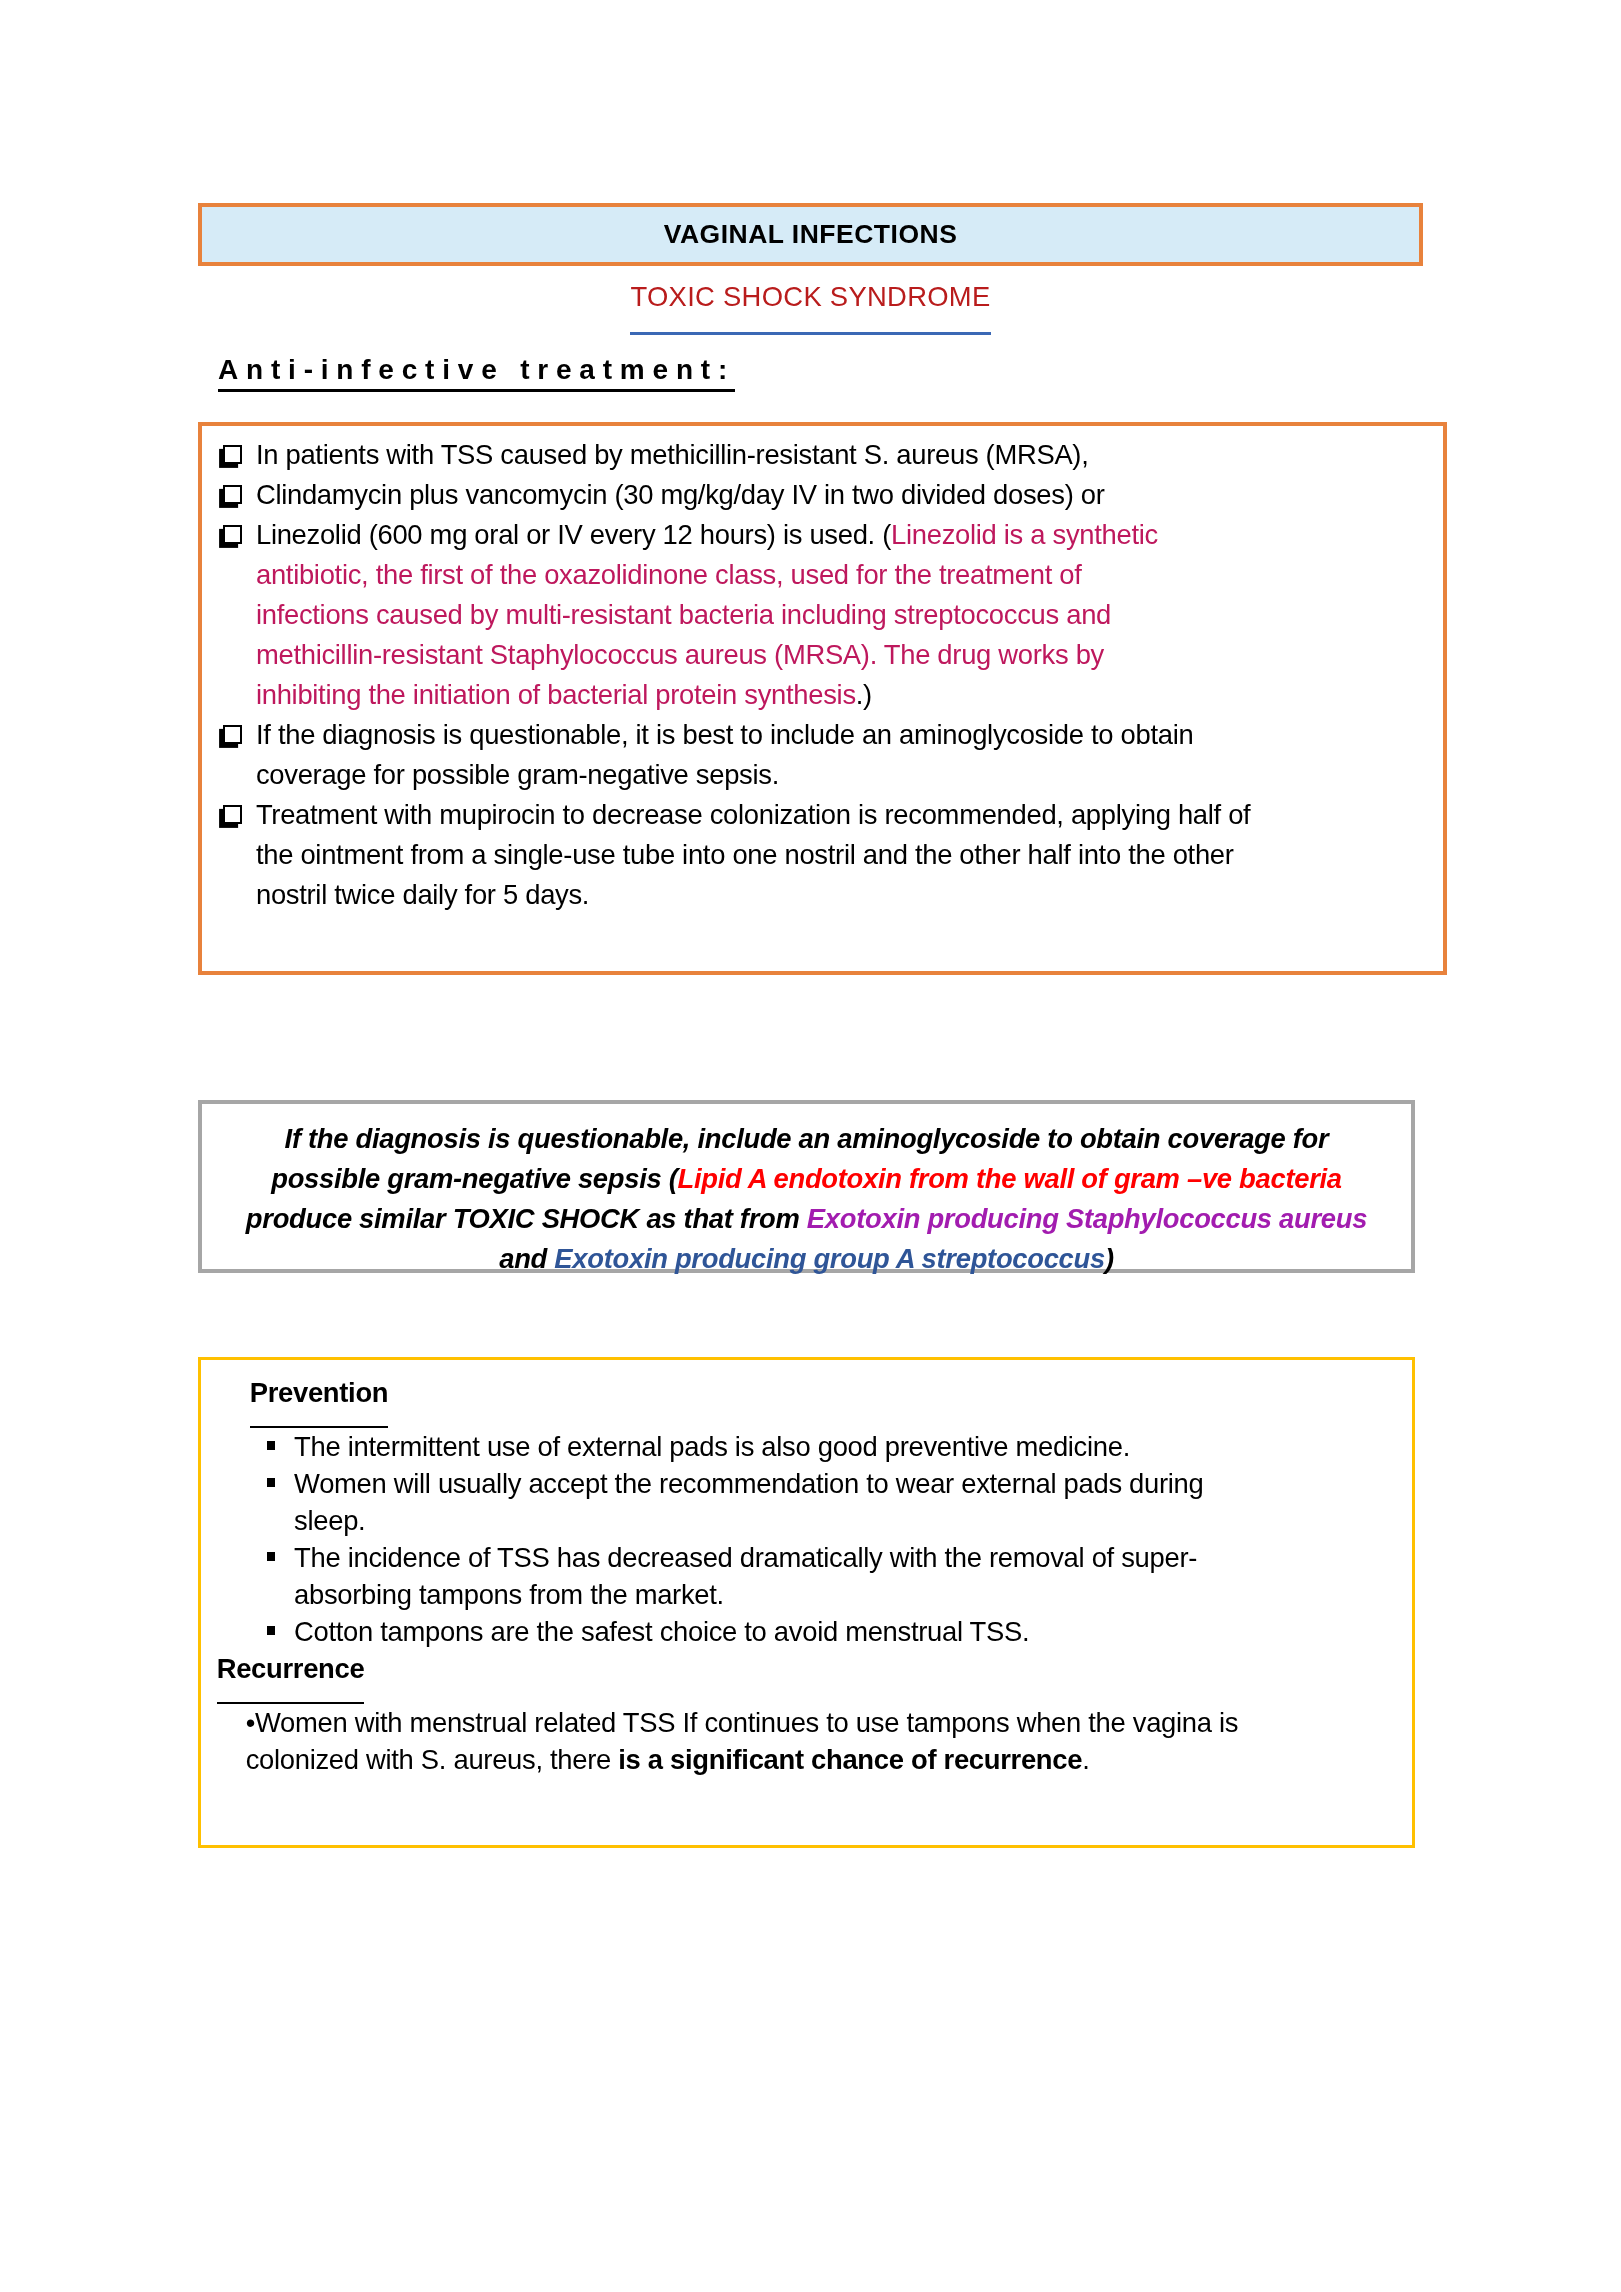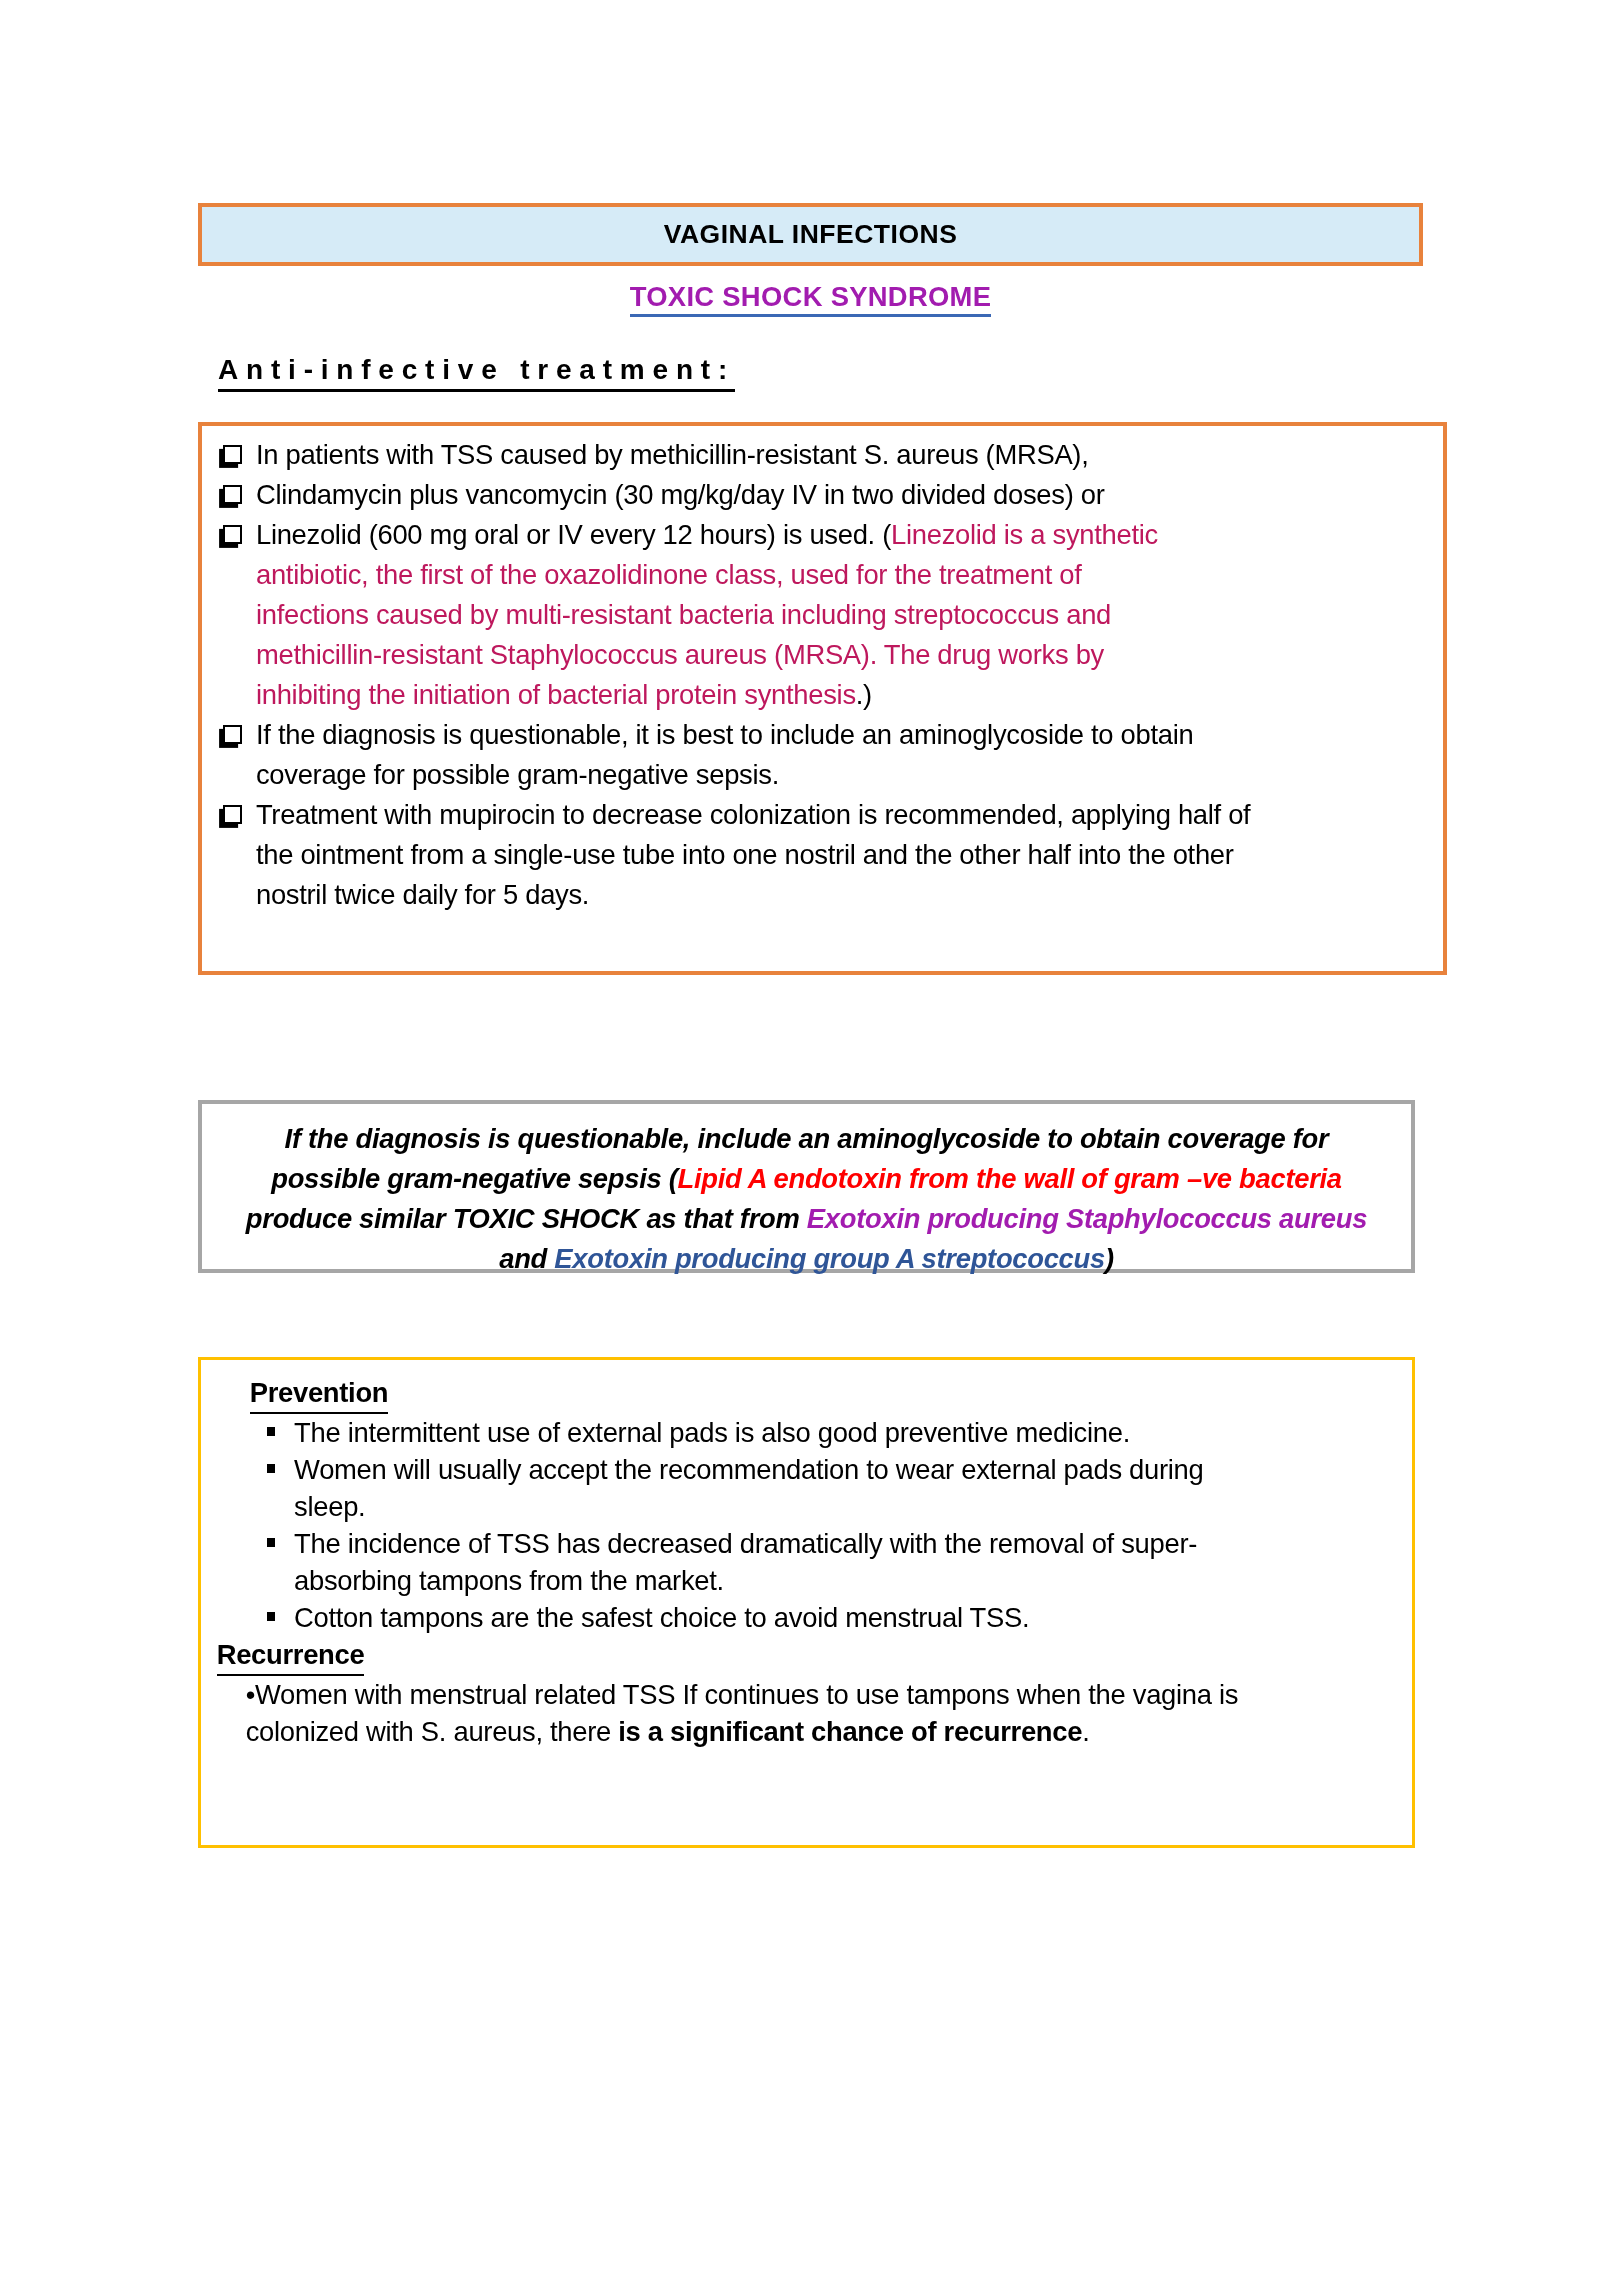--- a/index.html
+++ b/index.html
@@ -14,22 +14,22 @@
   .pre{white-space:pre-line;}
   
   .header-box{
     position:absolute;left:198px;top:203px;width:1217px;height:55px;
     background:#D6EBF7;border:4.9px solid #E8823C;
     display:flex;align-items:center;justify-content:center;
   }
   .header-title{font-size:26.5px;font-weight:bold;letter-spacing:0.5px;}
   .subtitle-wrap{position:absolute;left:0;top:281px;width:100%;text-align:center;}
   .subtitle{
-    display:inline-block;font-size:27.4px;font-weight:bold;color:#a21caf;
-    border-bottom:3.9px solid #3B68B5;padding-bottom:1px;letter-spacing:0.3px;
+    display:inline-block;font-size:27.4px;font-weight:normal;color:#b91c1c;
+    border-bottom:3.9px solid #3B68B5;padding-bottom:19px;letter-spacing:0.3px;
   }
   .treat-heading-wrap{position:absolute;left:218px;top:354px;}
   .treat-heading{
     display:inline-block;font-size:28px;font-weight:bold;letter-spacing:7.8px;
     border-bottom:3.9px solid #000;padding-bottom:2.9px;
   }
   
   .box1{
     position:absolute;left:198px;top:422px;width:1217px;height:536px;
     border:4.9px solid #E8823C;background:#fff;
@@ -61,21 +61,21 @@
   
   .box3{
     position:absolute;left:198px;top:1357px;width:1217px;height:491px;
     border:3.9px solid #FFC000;background:#fff;
     padding:13.7px 19.6px 0 15.7px;box-sizing:border-box;
     font-size:27.4px;line-height:37px;letter-spacing:-0.3px;
   }
   .prev-heading-wrap{margin-left:33px;}
   .sub-heading{
     display:inline-block;font-weight:bold;
-    border-bottom:2.9px solid #000;padding-bottom:1px;
+    border-bottom:2.9px solid #000;padding-bottom:15px;
   }
   .sq-row{display:flex;align-items:flex-start;}
   .sq{flex:none;width:8.8px;height:8.8px;background:#000;margin:13.7px 18.6px 0 50px;}
   .sq-text{flex:1;}
   .rec-para{margin-left:29px;}
   
   .page-number{
     position:absolute;left:0;top:2192px;width:100%;text-align:center;
     font-size:41px;font-weight:bold;
   }

